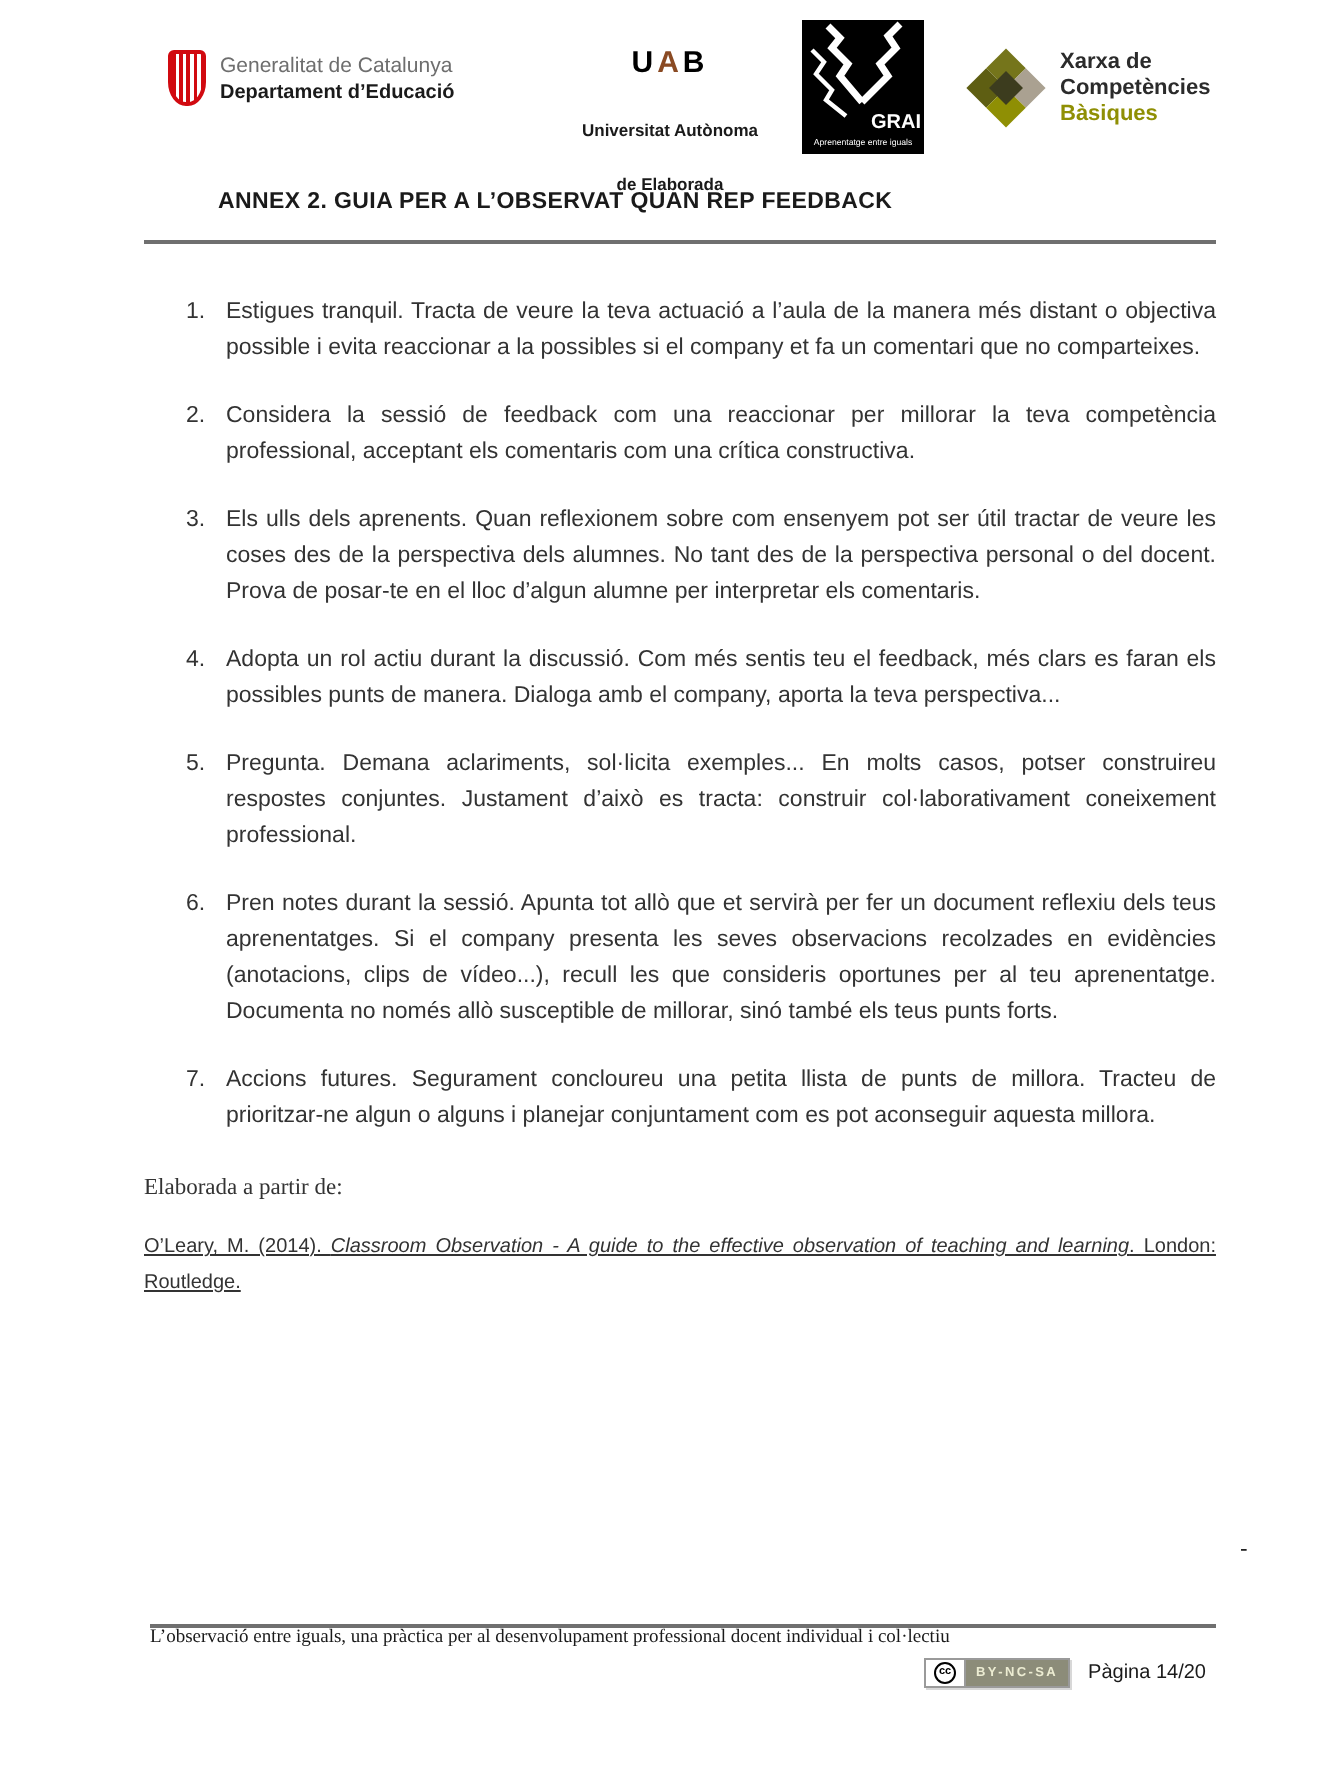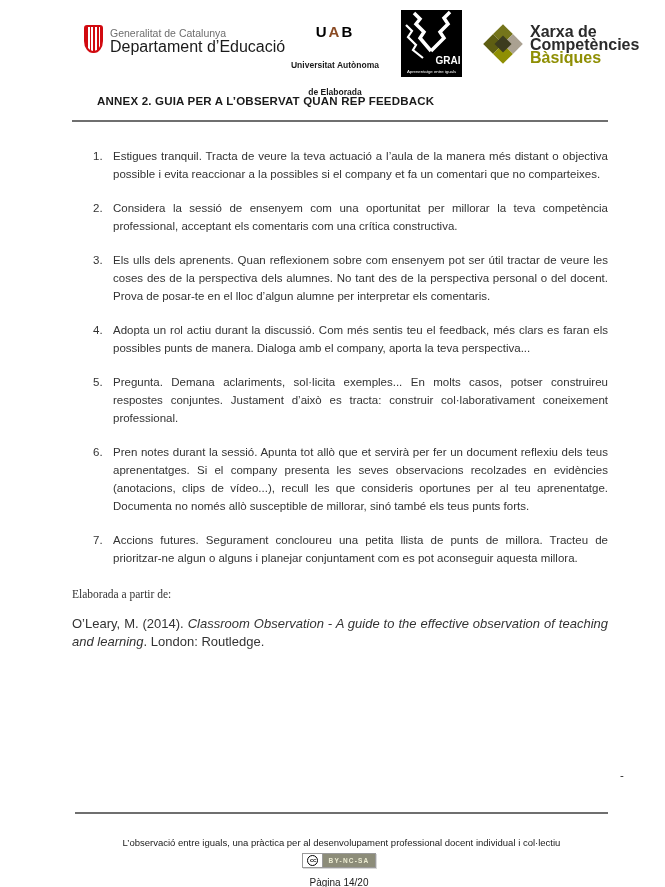--- a/index.html
+++ b/index.html
@@ -10,60 +10,60 @@
 
   
   .logo-gencat { position:absolute; left:68px; top:25px; display:flex; gap:7px; align-items:center;margin-left:16px; }
   .shield {
     width:19px; height:28px; box-sizing:border-box;
     border:2.5px solid #d10a10; border-radius:3px 3px 9px 9px / 3px 3px 12px 12px;
     background:repeating-linear-gradient(90deg,#d10a10 0 1.8px,#ffffff 1.8px 3.6px);
   }
   .gencat-text { padding-top:2px; line-height:13px; }
   .g1 { color:#6e6e6e; font-size:10.5px; }
-  .g2 { color:#1a1a1a; font-size:16px; font-weight:normal; }
+  .g2 { color:#1a1a1a; font-size:10px; font-weight:bold; }
 
   .logo-uab { position:absolute; left:283px; top:19px; width:104px; text-align:center; }
   .uab-acronym { font-size:15px; font-weight:bold; color:#000; letter-spacing:2px; line-height:25px; }
   .uab-acronym .a-letter { color:#8a4a23; }
   .uab-sub { font-size:8.5px; font-weight:bold; color:#1a1a1a; line-height:10.5px;margin-top:16px; }
 
   .logo-grai { position:absolute; left:401px; top:10px; width:39px; height:67px; }
 
   .logo-xarxa { position:absolute; left:483px; top:24px; display:flex; gap:7px; align-items:center; }
   .diamond-wrap { width:40px; height:40px; position:relative; flex:0 0 40px; }
   .diamond {
     position:absolute; left:6px; top:6px; width:28px; height:28px; transform:rotate(45deg);
     display:grid; grid-template-columns:1fr 1fr; grid-template-rows:1fr 1fr;
   }
   .d-n { background:#75751b; } .d-e { background:#aaa191; }
   .d-w { background:#5e5e12; } .d-s { background:#8f8f04; }
   .diamond-center { position:absolute; left:14px; top:14px; width:12px; height:12px; transform:rotate(45deg); background:#3c3c1e; }
-  .xarxa-text { font-size:16px; font-weight:bold; color:#2b2b2b; line-height:13px; }
+  .xarxa-text { font-size:11px; font-weight:bold; color:#2b2b2b; line-height:13px; }
   .xarxa-text .olive { color:#8f8f04; }
 
   
   main { position:absolute; left:72px; right:57px; top:95px; }
-  .doc-title { font-size:11.5px; font-weight:bold; color:#1a1a1a; margin:0 0 0 25px; letter-spacing:0.2px; }
+  .doc-title { font-size:11.5px; font-weight:bold; color:#1a1a1a; margin:0 0 0 37px; letter-spacing:0.2px; }
   .title-rule { height:2px; background:#6f6f6f; margin-top:13px; border:none; }
   .list { margin-top:25px; margin-left:21px; }
   .item { display:flex; margin-bottom:16px; font-size:11.5px; line-height:18px; color:#333; }
   .num { flex:0 0 20px; }
   .txt { flex:1; text-align:justify; }
   .closing-lead { font-size:11.5px; color:#333; margin:21px 0 0 0;font-family:Liberation Serif, serif; }
-  .reference { font-size:13px; line-height:18px; text-align:justify; color:#333; margin:15px 0 0 0; }
+  .reference { font-size:10px; line-height:18px; text-align:justify; color:#333; margin:15px 0 0 0;text-decoration:underline; }
   .reference em { font-style:italic; }
 
   .stray-dash { position:absolute; left:620px; top:769px; font-size:11.5px; color:#222; }
 
   
   footer { position:absolute; left:75px; right:57px; top:812px; }
   .footer-rule { height:2px; background:#6f6f6f; }
-  .footer-line { text-align:center; font-size:9.5px; color:#1a1a1a; margin-top:23px; }
-  .footer-meta { display:flex; justify-content:flex-end; align-items:center; gap:9px; margin-top:5px; padding-right:5px;flex-direction:column; }
+  .footer-line { text-align:left; font-size:9.5px; color:#1a1a1a; margin-top:0;font-family:Liberation Serif, serif; }
+  .footer-meta { display:flex; justify-content:flex-end; align-items:center; gap:9px; margin-top:5px; padding-right:5px; }
   .cc-badge { display:inline-flex; align-items:stretch; border:1px solid #9a9a9a; background:#8c8c79; height:13px; box-shadow:1px 1px 0 #d8d8d8; }
   .cc-circle { background:#ffffff; width:19px; display:flex; align-items:center; justify-content:center; border-right:1px solid #9a9a9a; }
   .cc-glyph { width:9px; height:9px; border:1px solid #000; border-radius:50%; font-size:5.5px; font-weight:bold; color:#000; display:flex; align-items:center; justify-content:center; line-height:1; }
   .cc-terms { color:#ececd2; font-size:6.5px; font-weight:bold; letter-spacing:1.2px; display:flex; align-items:center; padding:0 5px; }
   .page-number { font-size:10px; color:#1a1a1a; }
 </style>
 </head>
 <body>
 
 <div class="logo-gencat">
@@ -112,21 +112,21 @@
   <h1 class="doc-title">ANNEX 2. GUIA PER A L’OBSERVAT QUAN REP FEEDBACK</h1>
   <div class="title-rule"></div>
 
   <div class="list">
     <div class="item">
       <span class="num">1.</span>
       <span class="txt">Estigues tranquil. Tracta de veure la teva actuació a l’aula de la manera més distant o objectiva possible i evita reaccionar a la possibles si el company et fa un comentari que no comparteixes.</span>
     </div>
     <div class="item">
       <span class="num">2.</span>
-      <span class="txt">Considera la sessió de ensenyem com una oportunitat per millorar la teva competència professional, acceptant els comentaris com una crítica constructiva.</span>
+      <span class="txt">Considera la sessió de feedback com una reaccionar per millorar la teva competència professional, acceptant els comentaris com una crítica constructiva.</span>
     </div>
     <div class="item">
       <span class="num">3.</span>
       <span class="txt">Els ulls dels aprenents. Quan reflexionem sobre com ensenyem pot ser útil tractar de veure les coses des de la perspectiva dels alumnes. No tant des de la perspectiva personal o del docent. Prova de posar-te en el lloc d’algun alumne per interpretar els comentaris.</span>
     </div>
     <div class="item">
       <span class="num">4.</span>
       <span class="txt">Adopta un rol actiu durant la discussió. Com més sentis teu el feedback, més clars es faran els possibles punts de manera. Dialoga amb el company, aporta la teva perspectiva...</span>
     </div>
     <div class="item">

